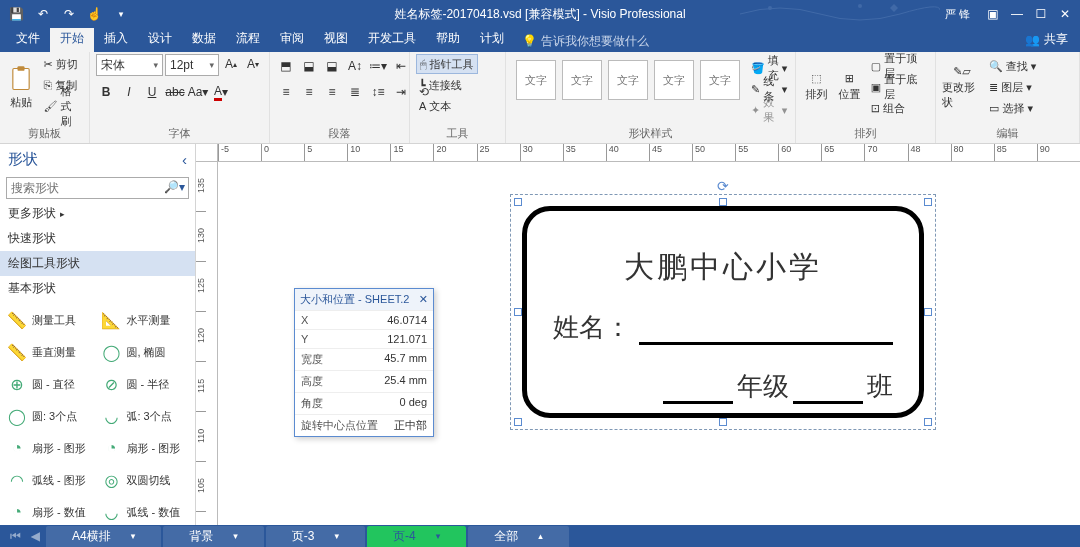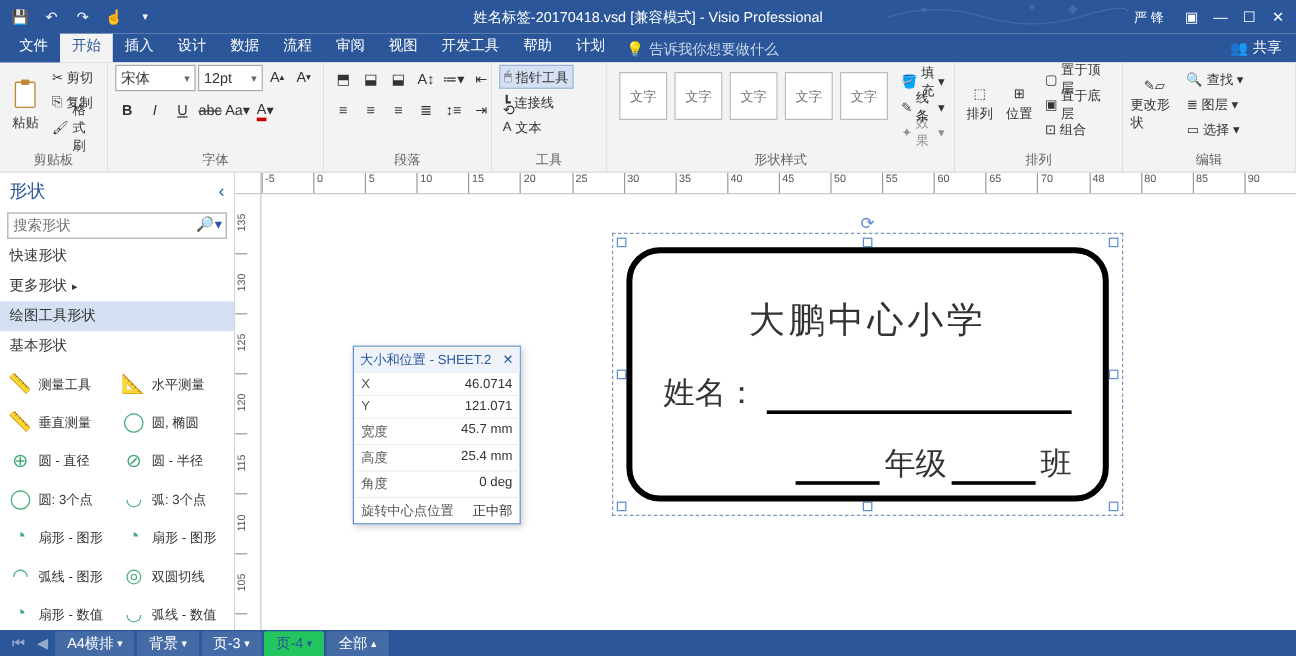--- a/index.html
+++ b/index.html
@@ -59,21 +59,21 @@
 .card .l1 { text-align: center; font-size: 30px; letter-spacing: 3px; margin-top: 4px; }
 .card .l2 { font-size: 26px; margin-top: 22px; display:flex; align-items:flex-end; }
 .card .l2 .line { flex:1; border-bottom: 3px solid #000; margin-left:8px; }
 .card .l3 { font-size: 26px; margin-top: 24px; display:flex; align-items:flex-end; justify-content:flex-end; }
 .card .l3 .line { width:70px; border-bottom:3px solid #000; margin:0 4px; display:inline-block; height:3px; }
 .sizepos { position: absolute; left: 76px; top: 126px; width: 140px; background: #fff; border: 1px solid #5b8bd0; box-shadow: 2px 2px 6px rgba(0,0,0,.2); font-size: 11px; }
 .sizepos .hd { background: #eef3fa; color: #2b579a; padding: 3px 5px; display: flex; align-items: center; justify-content: space-between; }
 .sizepos .row { display: flex; justify-content: space-between; padding: 3px 6px; border-top: 1px solid #eee; }
 .sizepos .row span:first-child { color: #555; }
 .statusbar { height: 22px; background: #2b579a; display: flex; align-items: center; color: #fff; font-size: 12px; padding: 0 6px; gap: 2px; }
-.sbtab { padding: 2px 10px; background: rgba(255,255,255,.12); cursor: pointer; display:flex; align-items:center; gap:3px; border-radius:2px 2px 0 0; }
+.sbtab { padding: 2px 26px; background: rgba(255,255,255,.12); cursor: pointer; display:flex; align-items:center; gap:20px; border-radius:2px 2px 0 0; }
 .sbtab.act { background: #22c55e; color: #2b579a; }
 .menubar-deco { position:absolute; right:140px; top:0; width:200px; height:28px; opacity:.25; overflow:hidden; pointer-events:none;}
 </style>
 </head>
 <body>
 
 <div class="titlebar">
   <div class="tb-left">
     <div class="tb-ic">💾</div>
     <div class="tb-ic">↶</div>
@@ -293,25 +293,25 @@
 
   <div class="shapes-pane">
     <div class="sp-title">
       <span>形状</span>
       <span style="cursor:pointer">‹</span>
     </div>
     <div class="sp-search">
       <input placeholder="搜索形状" style="">
       <span class="sp-mag">🔎▾</span>
     </div>
-    <div class="sp-cat">快速形状</div>
     <div class="sp-cat">
         <span>更多形状</span>
         <span style="font-size:9px">▸</span>
       </div>
+    <div class="sp-cat">快速形状</div>
     <div class="sp-cat sel">绘图工具形状</div>
     <div class="sp-cat">基本形状</div>
     <div class="sp-grid" id="sp-grid">
         <div class="sp-item">
           <span class="sp-ic" style="display:flex;align-items:center;justify-content:center;font-size:16px;color:#4a7">📏</span>
           <span>测量工具</span>
         </div>
         <div class="sp-item">
           <span class="sp-ic" style="display:flex;align-items:center;justify-content:center;font-size:16px;color:#4a7">📐</span>
           <span>水平测量</span>

